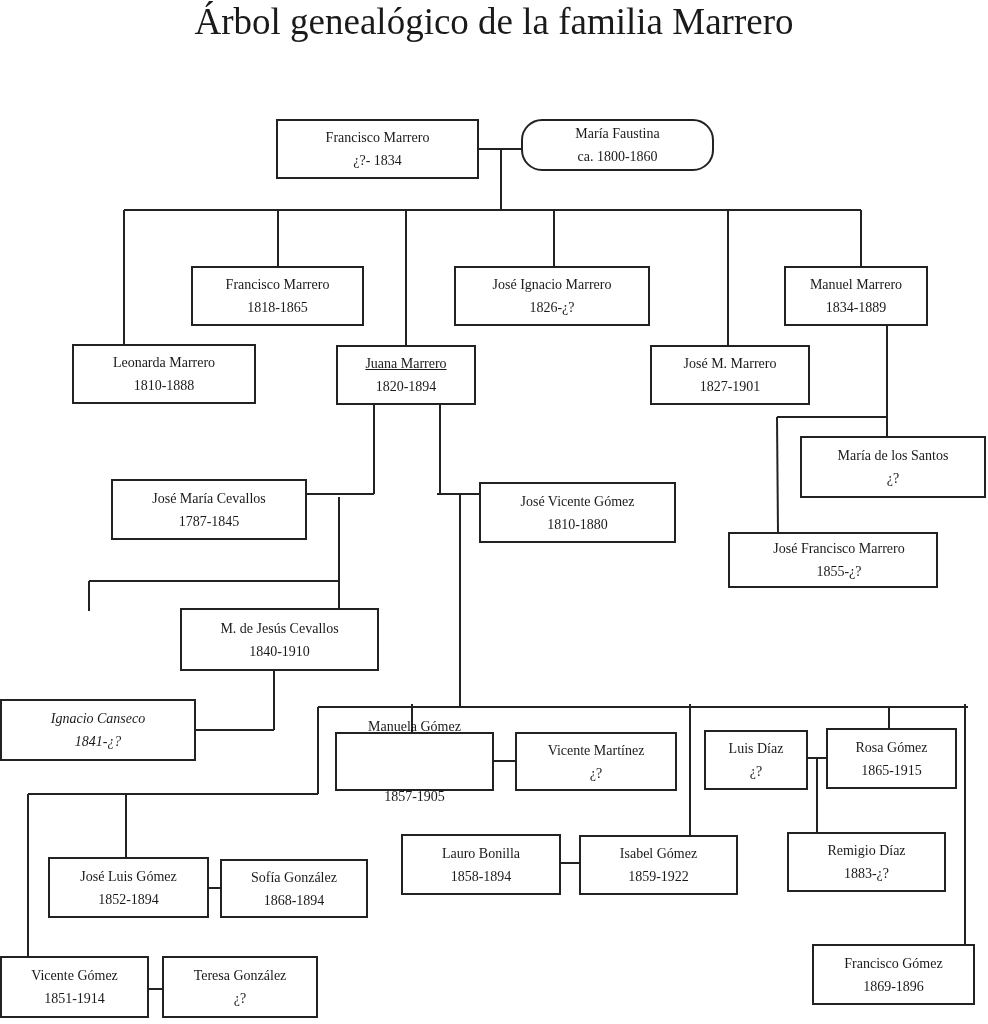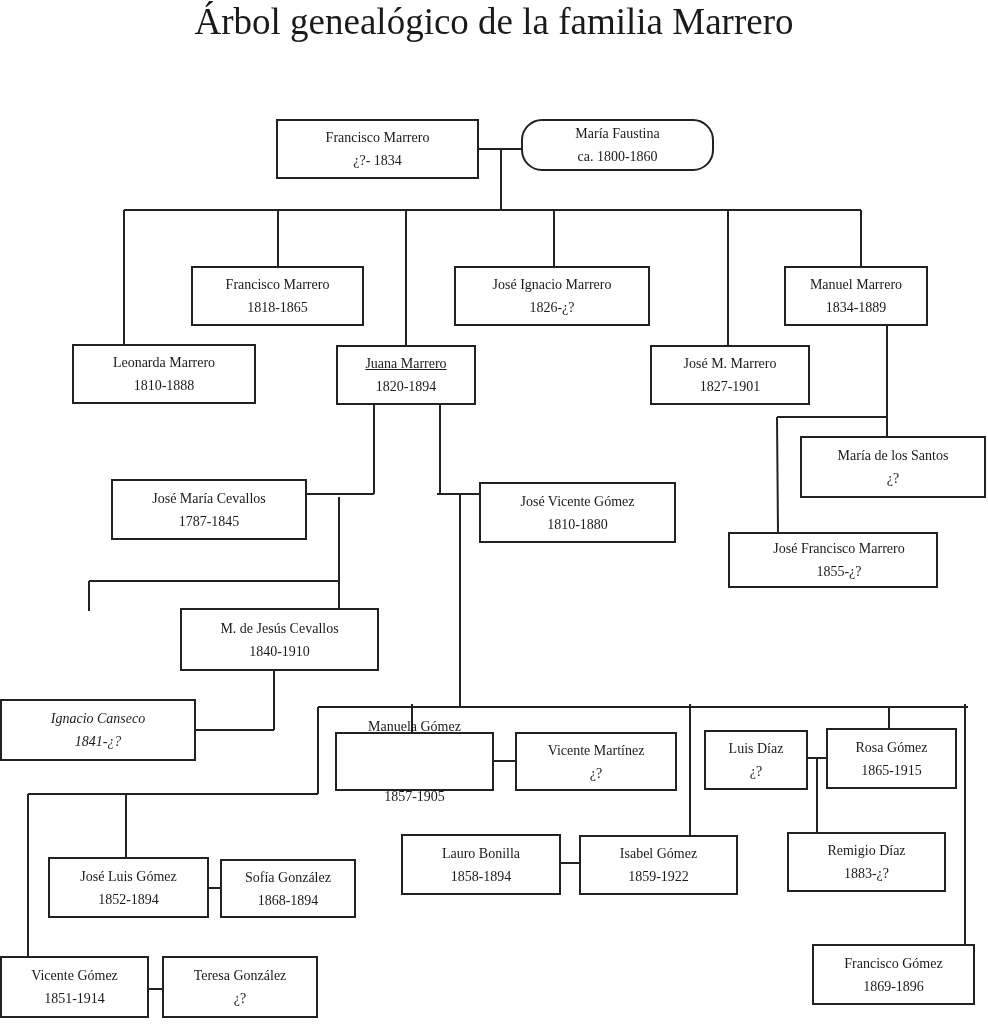--- a/index.html
+++ b/index.html
@@ -177,21 +177,21 @@
     <span>1859-1922</span>
   </div>
   <div class="person" style="left:771px;top:832px;width:159px;height:60px;margin-left:16px;">
     <span class="nm">Remigio Díaz</span>
     <span>1883-¿?</span>
   </div>
   <div class="person" style="left:48px;top:857px;width:161px;height:61px;">
     <span class="nm">José Luis Gómez</span>
     <span>1852-1894</span>
   </div>
-  <div class="person" style="left:220px;top:859px;width:136px;height:59px;">
+  <div class="person" style="left:220px;top:859px;width:148px;height:59px;">
     <span class="nm">Sofía González</span>
     <span>1868-1894</span>
   </div>
   <div class="person" style="left:0px;top:956px;width:149px;height:62px;">
     <span class="nm">Vicente Gómez</span>
     <span>1851-1914</span>
   </div>
   <div class="person" style="left:162px;top:956px;width:156px;height:62px;">
     <span class="nm">Teresa González</span>
     <span>¿?</span>

